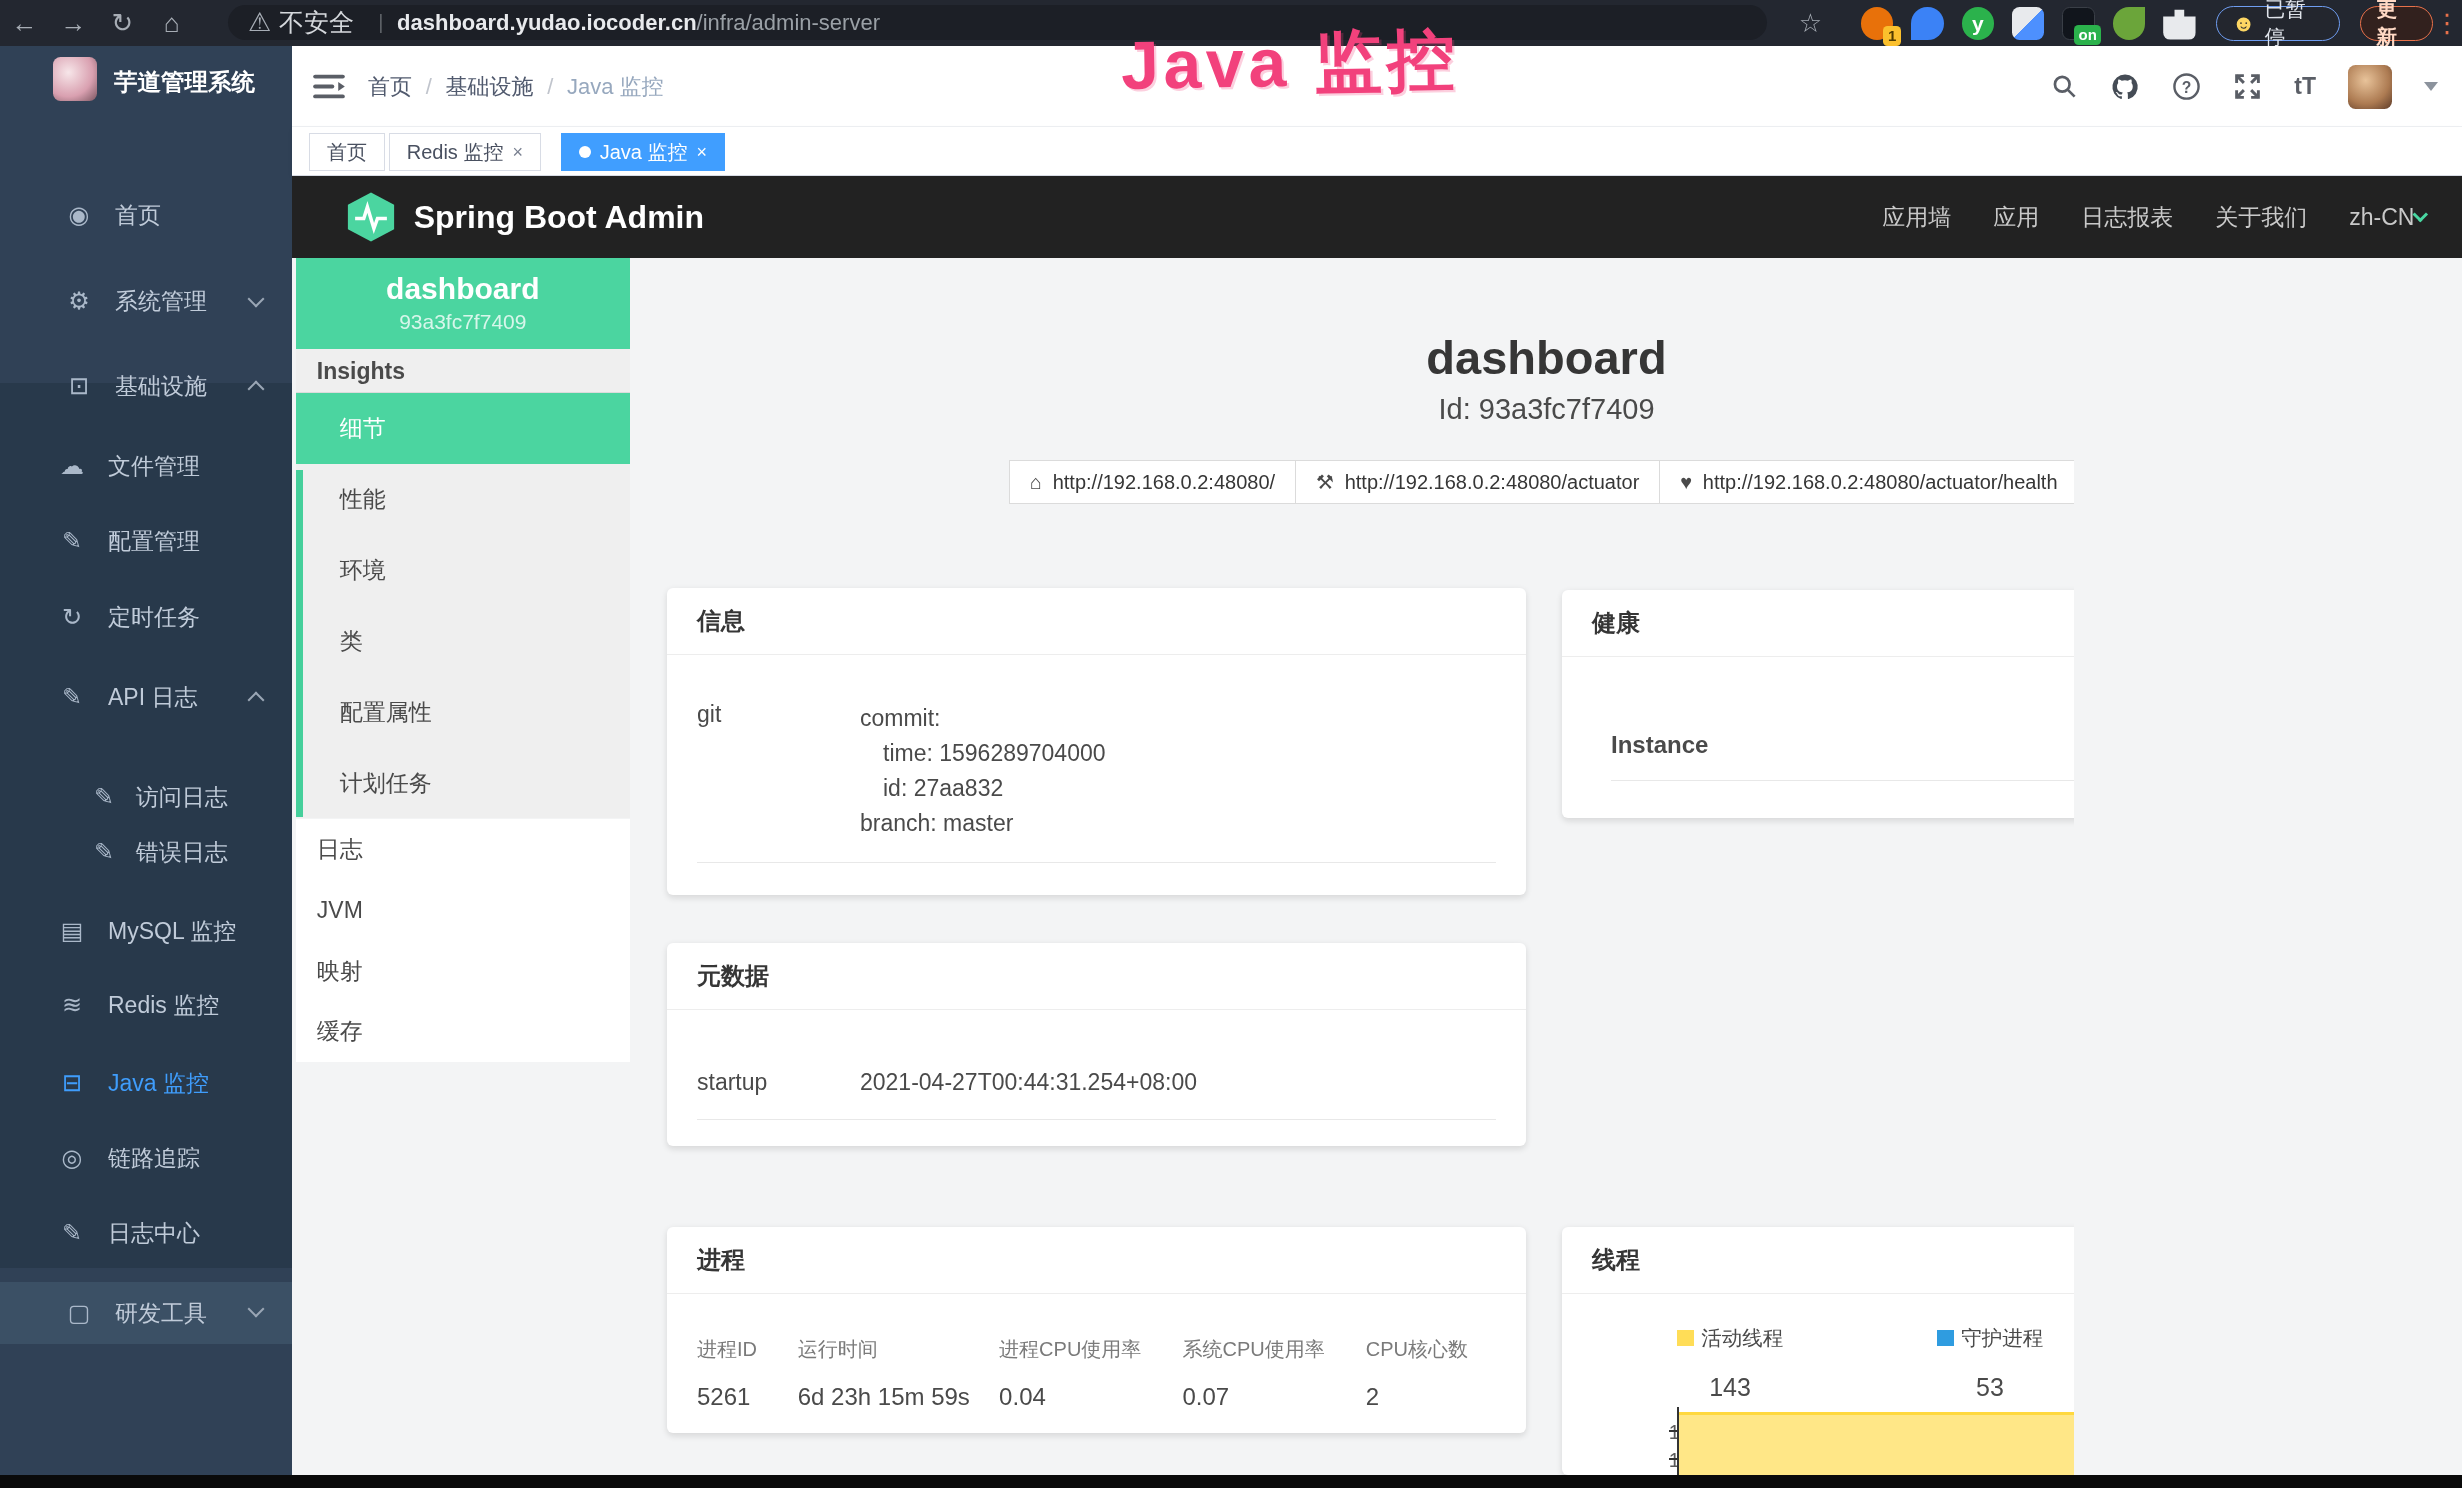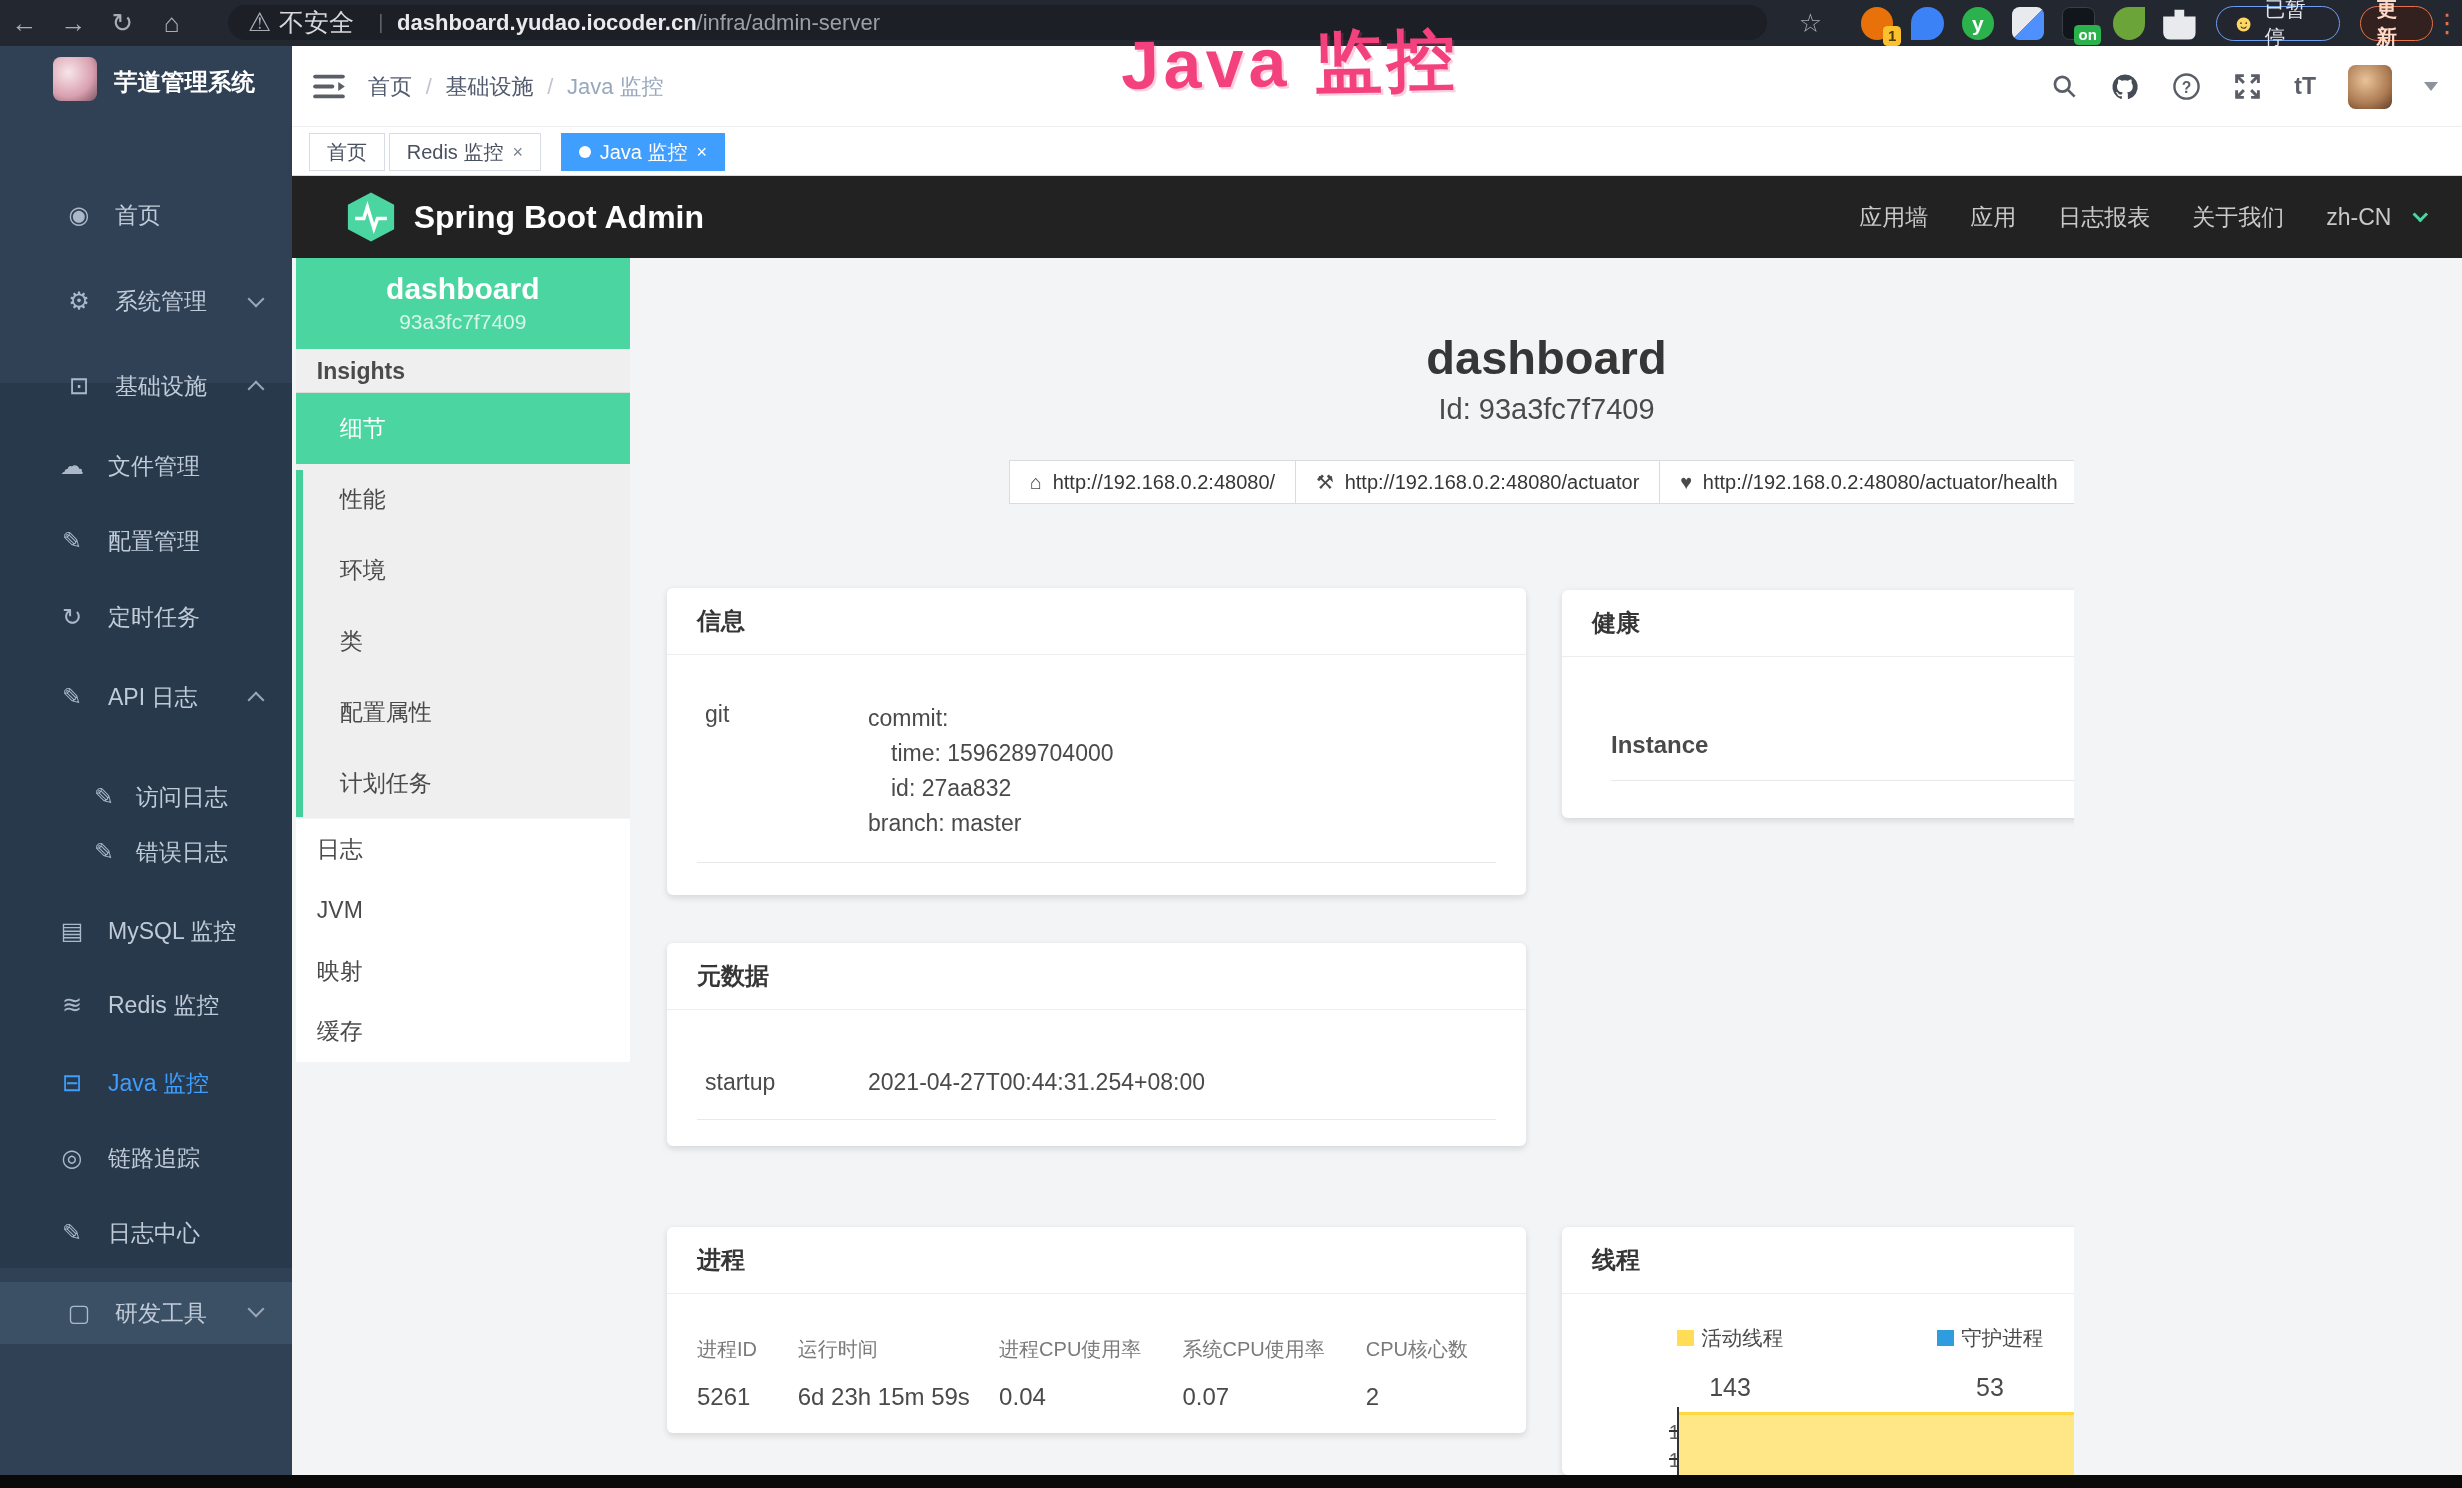--- a/index.html
+++ b/index.html
@@ -93,21 +93,21 @@
   .lbtn { height:44px; border:0.8px solid #dbdbdb; background:#fff; display:flex; align-items:center; padding:0 20px; font-size:20px; color:#363636; gap:10.6px; }
   .lbtn + .lbtn { border-left:none; }
   .lic { color:#4a4a4a; font-size:20px; }
   .gl-home::before{content:"\2302";} .gl-wrench::before{content:"\2692";} .gl-heart::before{content:"\2665";}
 
   .card { position:absolute; background:#fff; border-radius:6px; box-shadow:0 2.3px 6px rgba(15,15,15,.12); overflow:hidden; }
   .card-h { height:67px; display:flex; align-items:center; justify-content:space-between; padding:0 30px; border-bottom:1.5px solid #ededed; }
   .card-h .t { font-size:24px; font-weight:700; color:#363636; }
   .hist { font-size:27px; color:#363636; }
   .hist::before{content:"\21BA";}
-  .kv { display:flex; padding:0 30px; font-size:23px; color:#4a4a4a;margin-left:8px; }
+  .kv { display:flex; padding:0 30px; font-size:23px; color:#4a4a4a; }
   .kv .k { width:163px; flex:none; }
   .uline { border-bottom:1.5px solid #e8e8e8; margin:0 30px; }
   .gitlines { line-height:35px; }
   .gitlines .ind { padding-left:23px; }
   .uprow { display:flex; justify-content:space-between; padding:0 49px 0 49px; font-size:24px; color:#4a4a4a; font-weight:600; }
   .up { color:#2ecc4e; font-weight:700; }
 
   .ptable { display:flex; padding:0 30px; text-align:left; }
   .ptable .col { display:flex; flex-direction:column; gap:20px; }
   .ptable .hd { font-size:20px; color:#7a7a7a; }
@@ -315,21 +315,21 @@
           <polygon points="18,1 34,9.5 34,26.5 18,35 2,26.5 2,9.5" fill="#4bd5a0"></polygon>
           <polyline points="7,19 13,19 15.5,11 20,26 22.5,19 29,19" stroke="#fff" stroke-width="2.4" fill="none"></polyline>
         </svg>
     </span>
     <span class="brand">Spring Boot Admin</span>
     <div class="sba-nav">
       <span>应用墙</span>
       <span>应用</span>
       <span>日志报表</span>
       <span>关于我们</span>
-      <span style="display:flex;align-items:center;gap:24px">
+      <span style="display:flex;align-items:center;gap:1px">
         <span>zh-CN</span>
         <i class="gchev"></i>
       </span>
     </div>
   </div>
 
   <div class="sba-body">
 
     <div class="inst-head">
       <div class="nm">dashboard</div>

